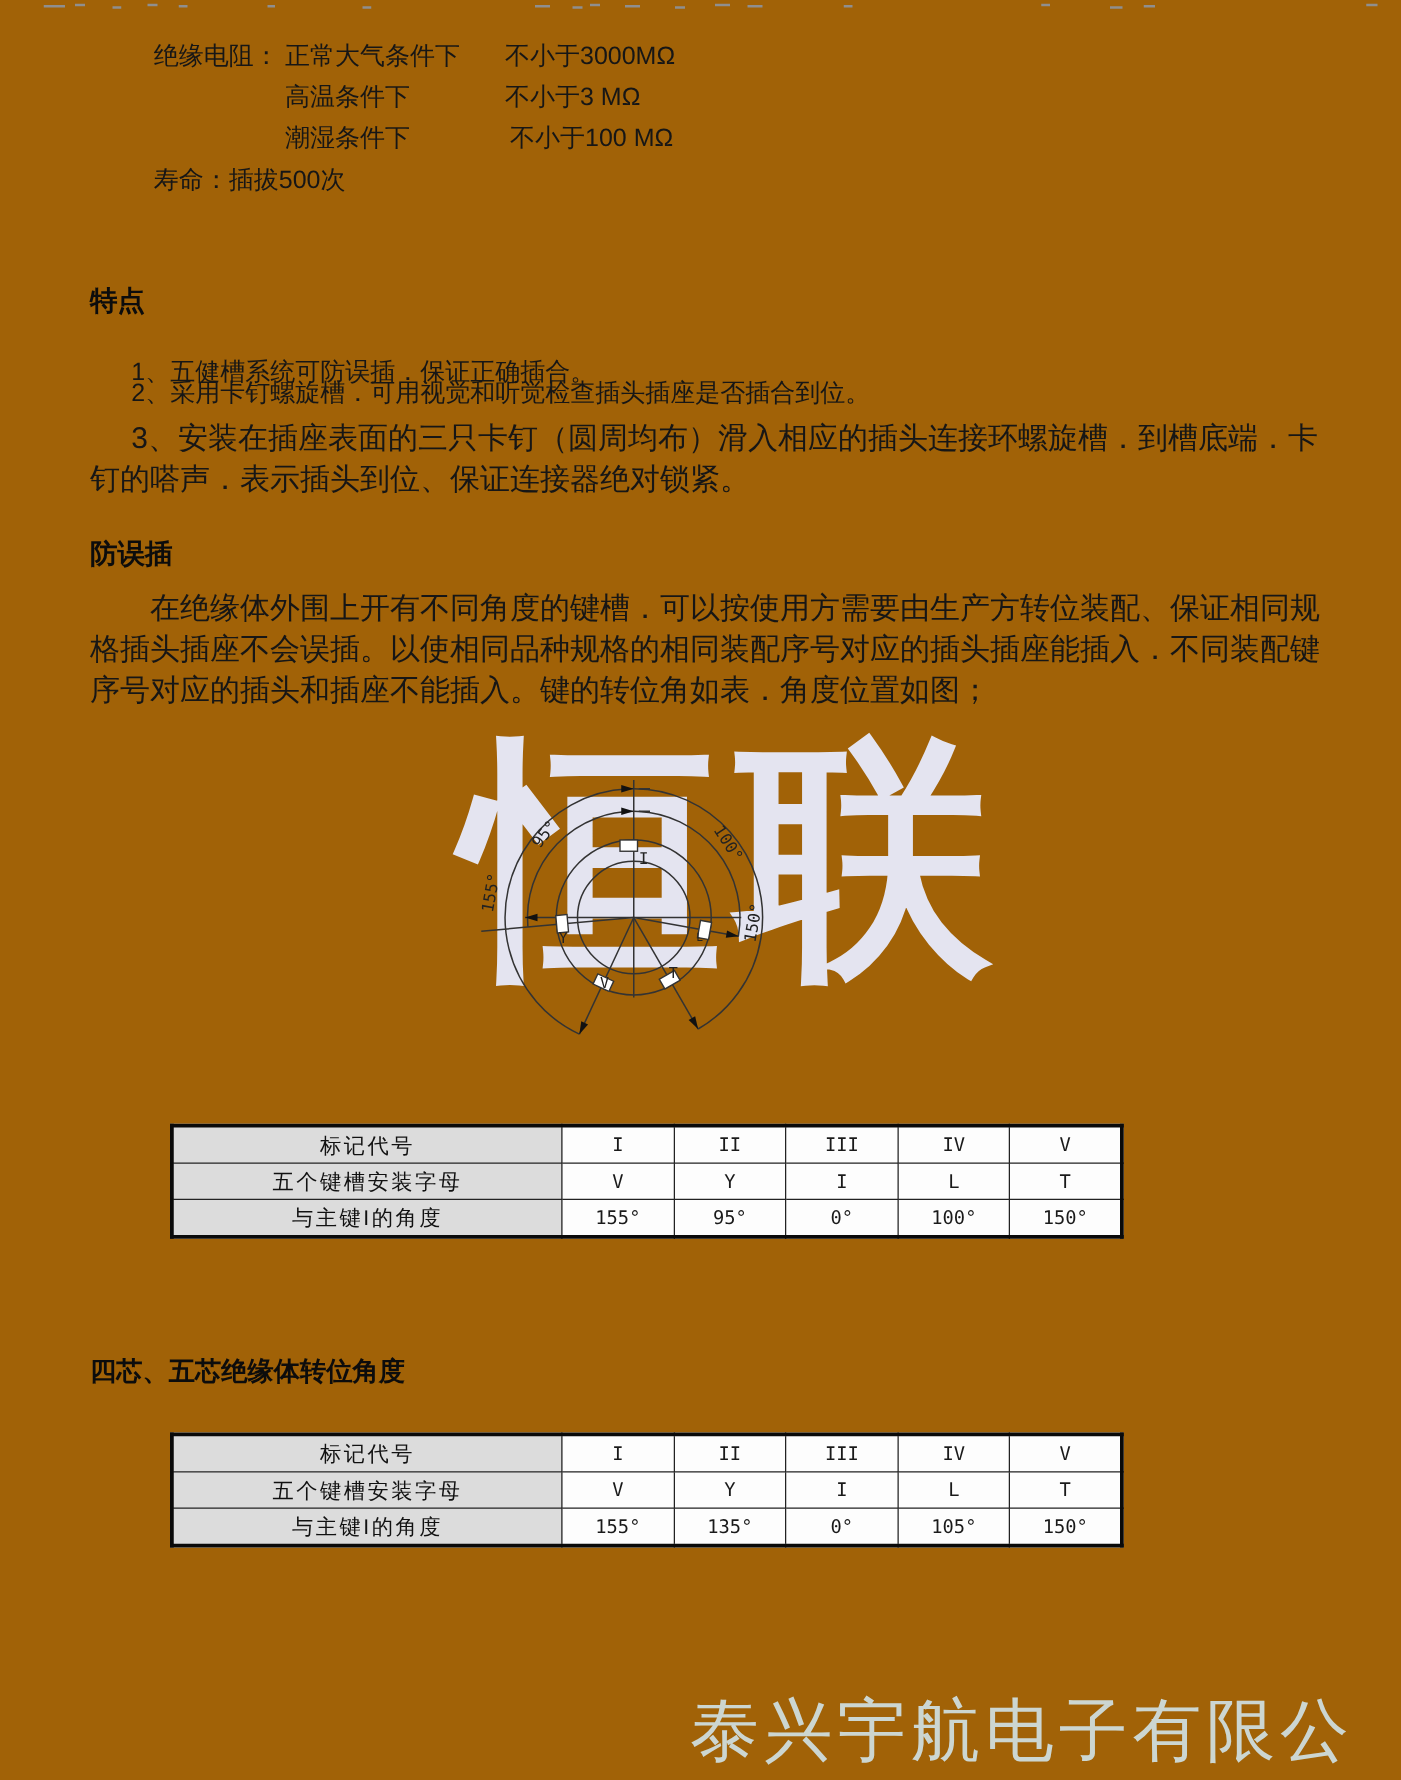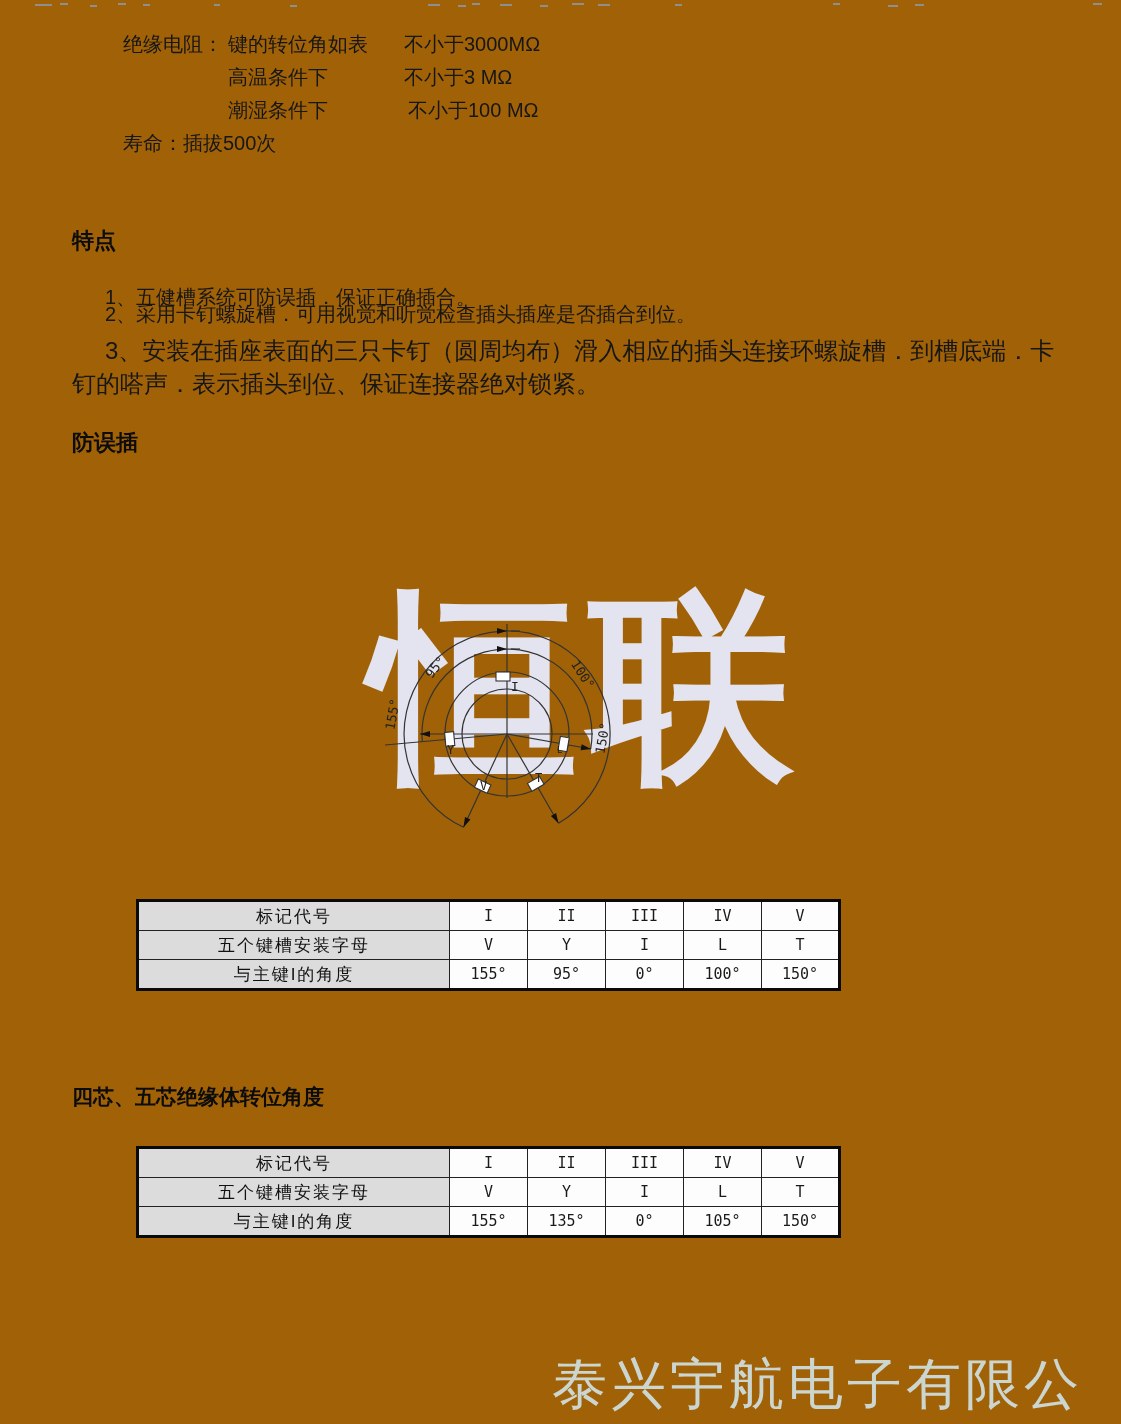--- a/index.html
+++ b/index.html
@@ -20,21 +20,21 @@
     color:#e4e4f0;user-select:none;
   }
   .wm-bottom{
     position:absolute;left:552px;top:1348px;
     font-family:"DejaVu Serif",serif;
     font-size:55px;letter-spacing:4px;color:#ccd6d1;user-select:none;
   }
   
   table.ktable{
     position:absolute;left:136px;border-collapse:collapse;table-layout:fixed;
-    width:705px;border:3px solid #0a0a0a;background:#fdfdfd;
+    width:763px;border:3px solid #0a0a0a;background:#fdfdfd;
   }
   table.ktable td{
     border:1.5px solid #222;height:28px;text-align:center;vertical-align:middle;
     font-size:15px;font-family:"DejaVu Sans Mono",monospace;color:#1a1a1a;padding:0;
   }
   table.ktable td.lbl{
     background:#dcdcdc;font-family:"Liberation Sans",sans-serif;
     font-size:17px;letter-spacing:2px;color:#111;
   }
   svg text{font-family:"DejaVu Sans Mono",monospace;fill:#222;}
@@ -64,34 +64,35 @@
         <line x1="598" y1="5" x2="610" y2="5"></line>
       <line x1="675" y1="5" x2="682" y2="5"></line>
         <line x1="833" y1="4" x2="840" y2="4"></line>
       <line x1="888" y1="6" x2="898" y2="6"></line>
         <line x1="915" y1="5" x2="924" y2="5"></line>
       <line x1="1093" y1="4" x2="1102" y2="4"></line>
     </g>
   </svg>
 
   <span class="abs body-text" style="left:123px;top:31px;">绝缘电阻：</span>
-  <span class="abs body-text" style="left:228px;top:31px;">键的转位角如表</span>
+  <span class="abs body-text" style="left:228px;top:31px;">正常大气条件下</span>
   <span class="abs body-text" style="left:404px;top:31px;">不小于3000MΩ</span>
   <span class="abs body-text" style="left:228px;top:64px;">高温条件下</span>
   <span class="abs body-text" style="left:404px;top:64px;">不小于3 MΩ</span>
   <span class="abs body-text" style="left:228px;top:97px;">潮湿条件下</span>
   <span class="abs body-text" style="left:408px;top:97px;text-align:right;">不小于100 MΩ</span>
   <span class="abs body-text" style="left:123px;top:130px;">寿命：插拔500次</span>
 
   <div class="abs h2" style="left:72px;top:226px;">特点</div>
   <span class="abs body-text" style="left:105px;top:284px;">1、五健槽系统可防误插．保证正确插合。</span>
   <span class="abs body-text" style="left:105px;top:301px;">2、采用卡钉螺旋槽．可用视觉和听觉检查插头插座是否插合到位。</span>
   <div class="para" style="left:72px;top:334px;width:983px;text-indent:33px;">3、安装在插座表面的三只卡钉（圆周均布）滑入相应的插头连接环螺旋槽．到槽底端．卡钉的嗒声．表示插头到位、保证连接器绝对锁紧。</div>
 
   <div class="abs h2" style="left:72px;top:428px;">防误插</div>
+  <div class="para" style="left:72px;top:470px;width:1005px;text-indent:48px;">在绝缘体外围上开有不同角度的键槽．可以按使用方需要由生产方转位装配、保证相同规格插头插座不会误插。以使相同品种规格的相同装配序号对应的插头插座能插入．不同装配键序号对应的插头和插座不能插入。键的转位角如表．角度位置如图；</div>
 
   <div class="wm-center">恒联</div>
 
   <svg class="diagram" width="310" height="272" viewBox="0 0 310 272">
     <g fill="none" stroke="#333" stroke-width="1.2">
 
       <line x1="152" y1="36" x2="152" y2="210"></line>
       <line x1="65" y1="146" x2="238" y2="146"></line>
 
       <circle cx="152" cy="146" r="45"></circle>

